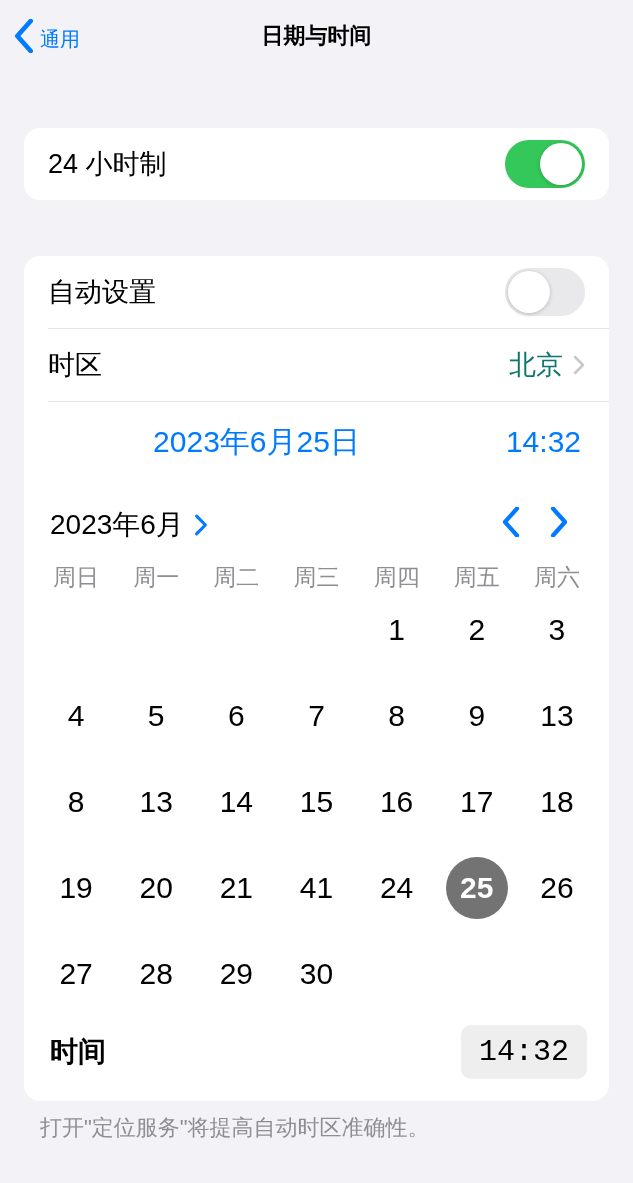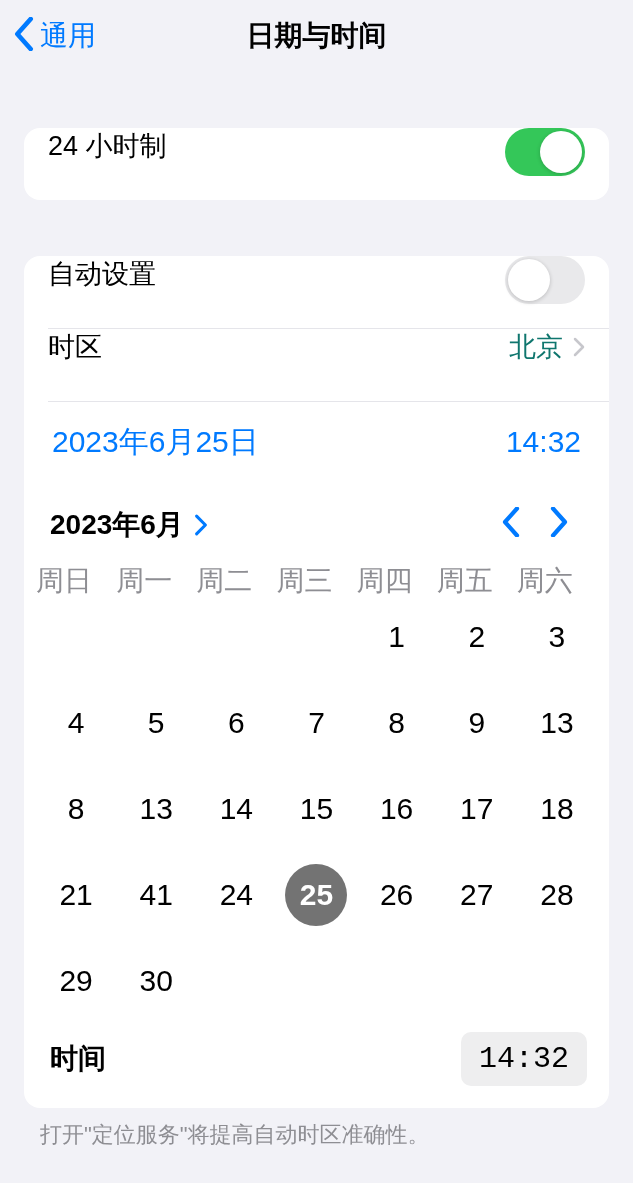--- a/index.html
+++ b/index.html
@@ -14,47 +14,47 @@
     }
     
     .header {
       height: 72px;
       display: flex;
       align-items: center;
       position: relative;
     }
     .back {
       display: flex;
-      align-items: flex-start;
+      align-items: flex-end;
       color: #007aff;
-      font-size: 28px;
+      font-size: 20px;
       padding-left: 14px;
     }
     .back svg { width: 20px; height: 34px; margin-right: 6px; }
     .title {
       position: absolute;
       left: 0; right: 0;
       text-align: center;
       font-weight: 600;
-      font-size: 28px;
+      font-size: 22px;
       pointer-events: none;
     }
     
     .group {
       background: #fff;
       border-radius: 16px;
       margin: 22px 24px 0 24px;
       overflow: hidden;
     }
     .group.first { margin-top: 56px; }
     .row {
       min-height: 72px;
       padding: 0 24px;
       display: flex;
-      align-items: flex-start;
+      align-items: center;
       justify-content: space-between;
     }
     .sep { height: 1px; background: #e5e5ea; margin-left: 24px; }
     .label { font-size: 27px; }
     
     .switch {
       width: 80px; height: 48px;
       border-radius: 24px;
       position: relative;
     }
@@ -80,48 +80,48 @@
     .chev-right { width: 12px; height: 20px; margin-left: 10px; }
     
     .summary-row {
       height: 80px;
       display: flex;
       align-items: center;
       padding: 0 28px;
       color: #007aff;
       font-size: 30px;
     }
-    .summary-date { flex: 1; }
+    .summary-date { flex: 1; text-align: center; }
     .summary-time { width: 120px; text-align: right; }
     
     .month-nav {
       display: flex;
       align-items: center;
       padding: 24px 26px 8px 26px;
     }
     .month-label {
       font-size: 28px;
-      font-weight: 700;
+      font-weight: 400;
       display: flex;
       align-items: center;
     }
     .month-label .tiny-chev { width: 14px; height: 22px; margin-left: 10px; }
     .spacer { flex: 1; }
     .nav-arrow { width: 48px; text-align: center; }
     .nav-arrow svg { width: 18px; height: 30px; }
     
     .weekdays {
       display: grid;
       grid-template-columns: repeat(7, 1fr);
       padding: 10px 12px 2px 12px;
     }
     .weekdays span {
-      text-align: left;
+      text-align: center;
       color: #8e8e93;
-      font-size: 28px;
+      font-size: 23px;
     }
     
     .days {
       display: grid;
       grid-template-columns: repeat(7, 1fr);
       padding: 4px 12px 10px 12px;
       row-gap: 24px;
     }
     .day {
       height: 62px;
@@ -290,20 +290,26 @@
       <div class="day">
         <div class="bubble">16</div>
       </div>
       <div class="day">
         <div class="bubble">17</div>
       </div>
       <div class="day">
         <div class="bubble">18</div>
       </div>
       <div class="day">
+        <div class="bubble">19</div>
+      </div>
+      <div class="day">
+        <div class="bubble">20</div>
+      </div>
+      <div class="day">
         <div class="bubble">21</div>
       </div>
       <div class="day">
         <div class="bubble">41</div>
       </div>
       <div class="day">
         <div class="bubble">24</div>
       </div>
       <div class="day selected">
         <div class="bubble">25</div>

